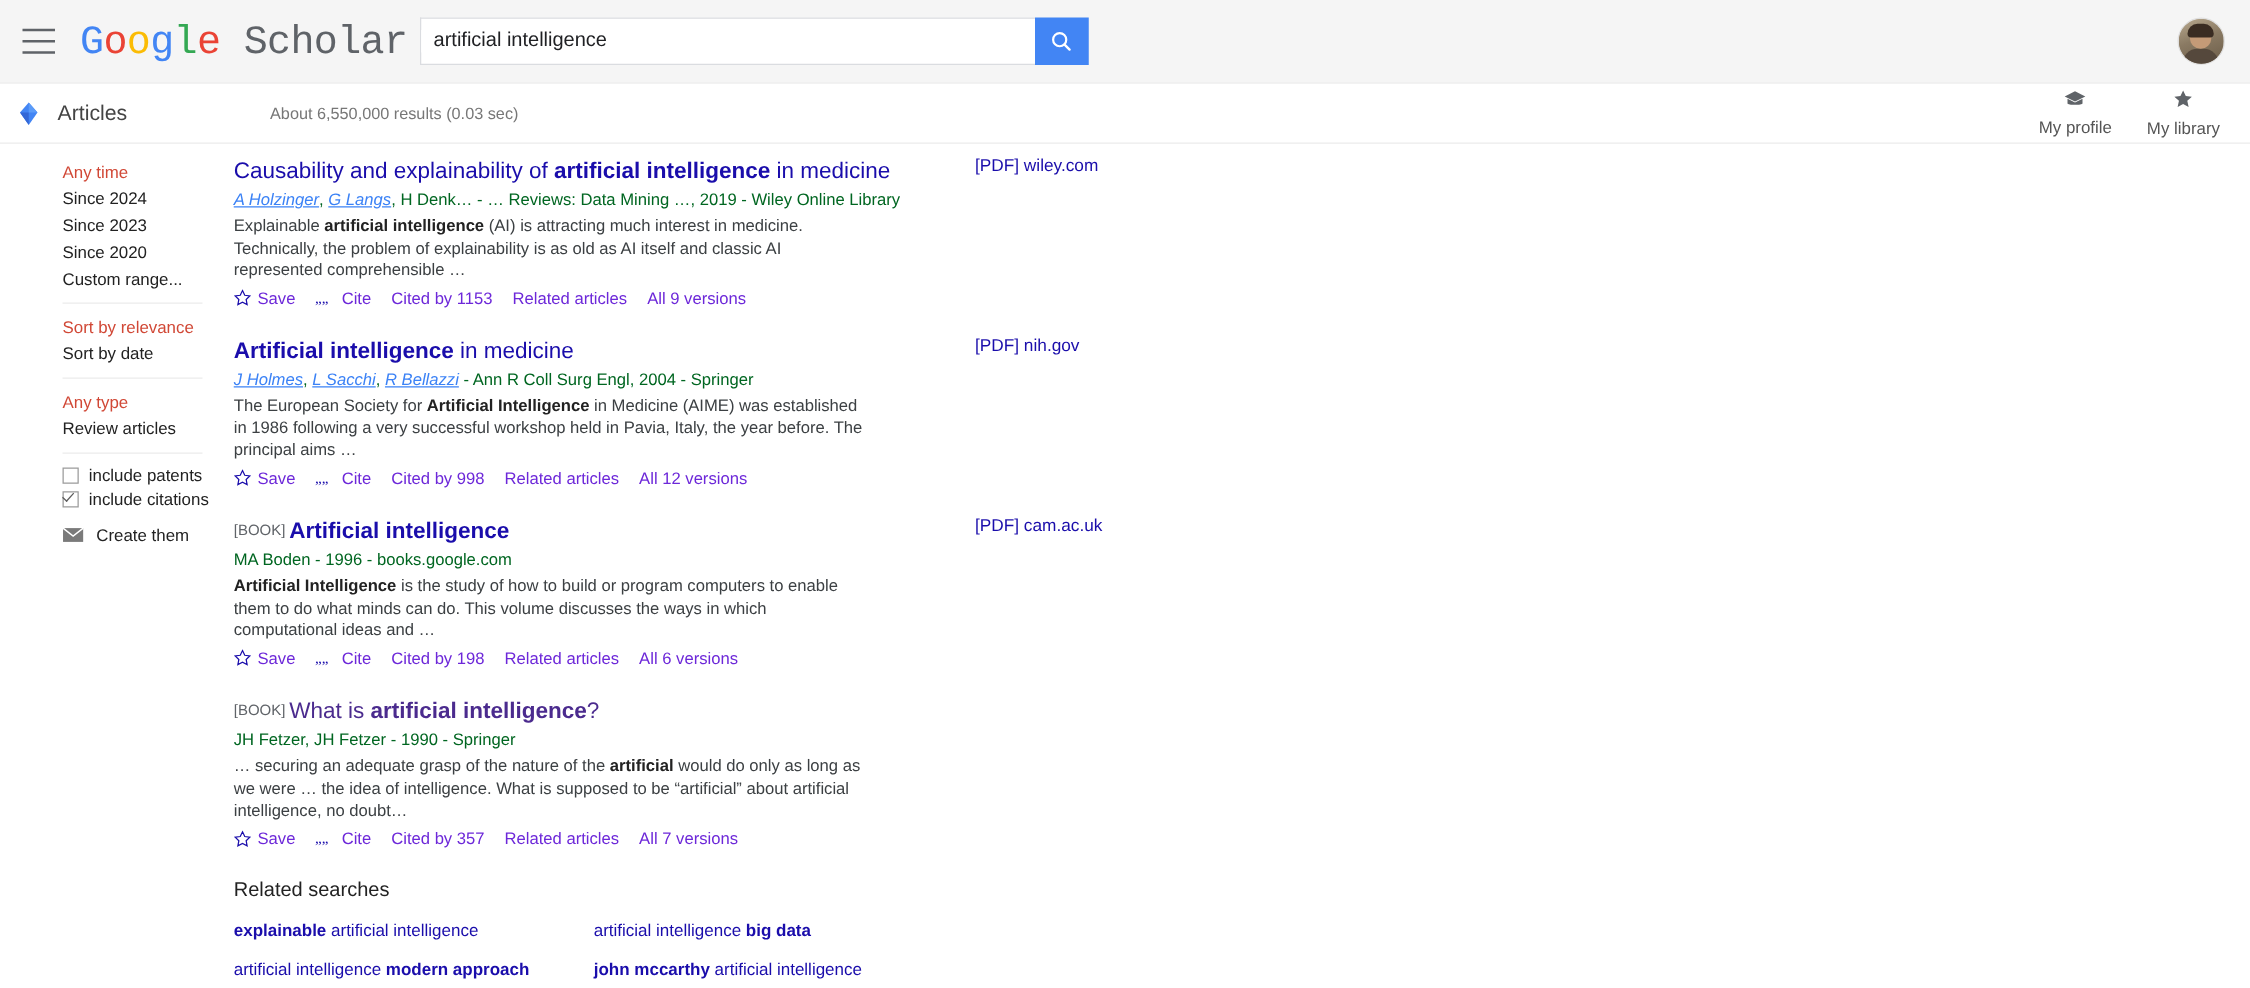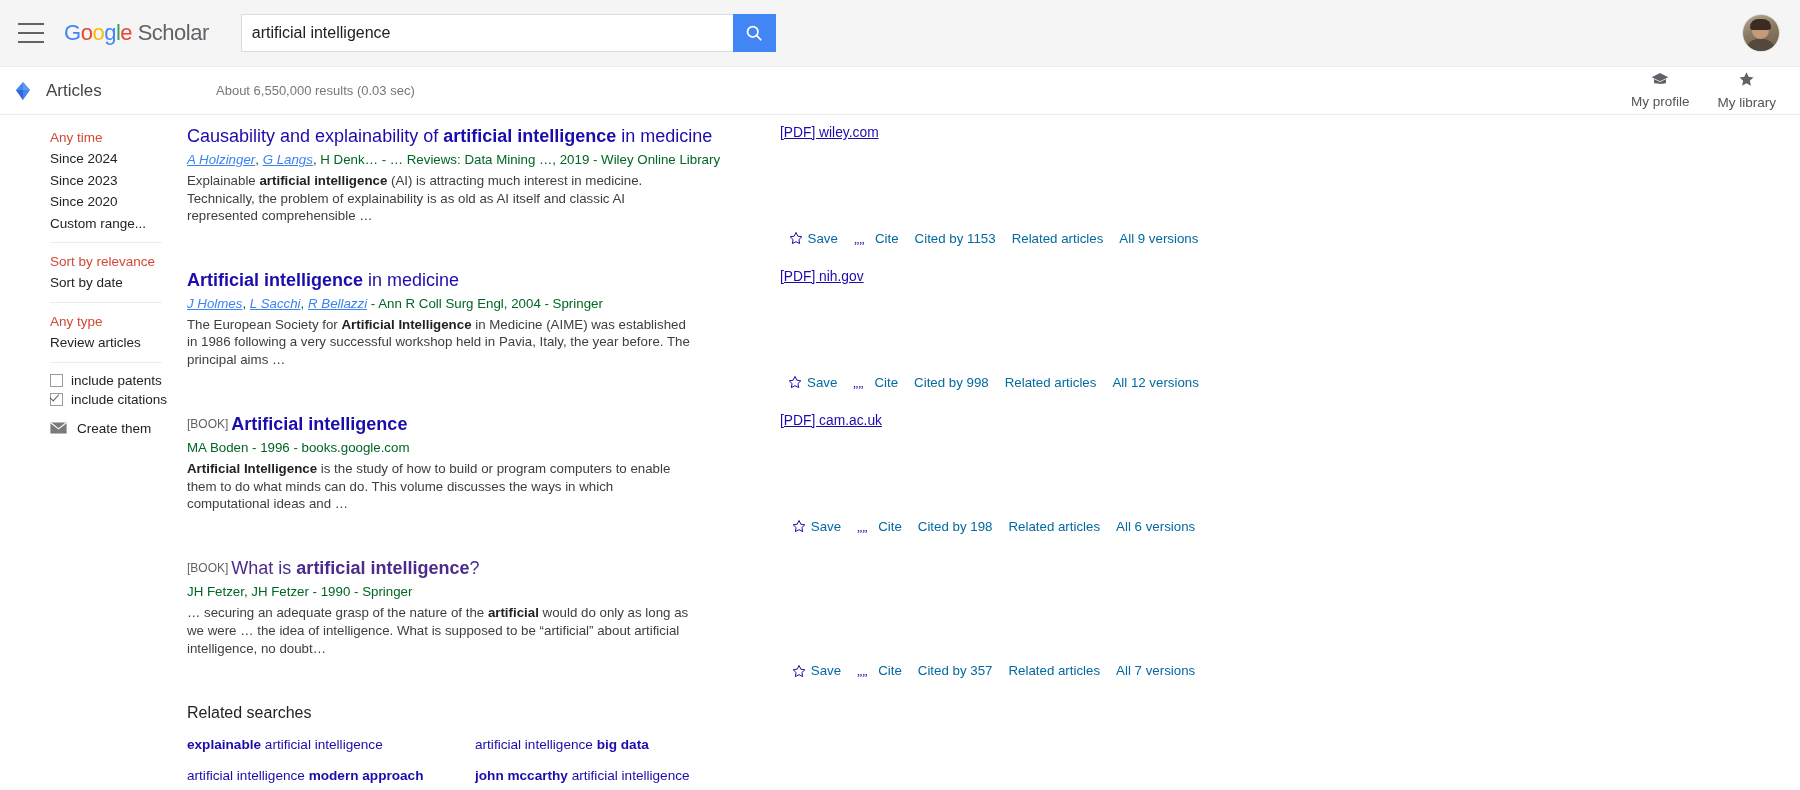--- a/index.html
+++ b/index.html
@@ -35,26 +35,25 @@
     justify-content: space-between;
     cursor: pointer;
   }
   .hamburger span {
     display: block;
     height: 2px;
     width: 26px;
     background: #5f6368;
   }
   .brand {
-    font-size: 22px;
+    font-size: 32px;
     letter-spacing: -0.5px;
     white-space: nowrap;
-    margin-right: 22px;
-    cursor: pointer;
-    font-family: Liberation Sans, sans-serif;
+    cursor: pointer;
+    font-family: Liberation Mono, monospace;
   }
   .brand .g1 { color: #4285f4; }
   .brand .g2 { color: #ea4335; }
   .brand .g3 { color: #fbbc05; }
   .brand .g4 { color: #4285f4; }
   .brand .g5 { color: #34a853; }
   .brand .g6 { color: #ea4335; }
   .brand .scholar { color: #5f6368; }
 
   .searchwrap {
@@ -285,38 +284,36 @@
     margin-top: 3px;
     max-width: 505px;
   }
   .rsnippet b { font-weight: bold; color: #222; }
   .ractions {
     display: flex;
     align-items: center;
     gap: 16px;
     margin-top: 6px;
     font-size: 13.3px;
-    color: #0369a1;
-    justify-content: center;
+    color: #6d28d9;
   }
   .ractions .act {
     display: flex;
     align-items: center;
     gap: 5px;
     cursor: pointer;
   }
   .pdflink {
     position: absolute;
     left: 605px;
     top: 2px;
     font-size: 13.8px;
     color: #1a0dab;
     cursor: pointer;
     white-space: nowrap;
-    text-decoration: underline;
   }
 
   
   .related {
     padding-left: 12px;
     margin-top: 26px;
   }
   .related-title {
     font-size: 16px;
     color: #222;

